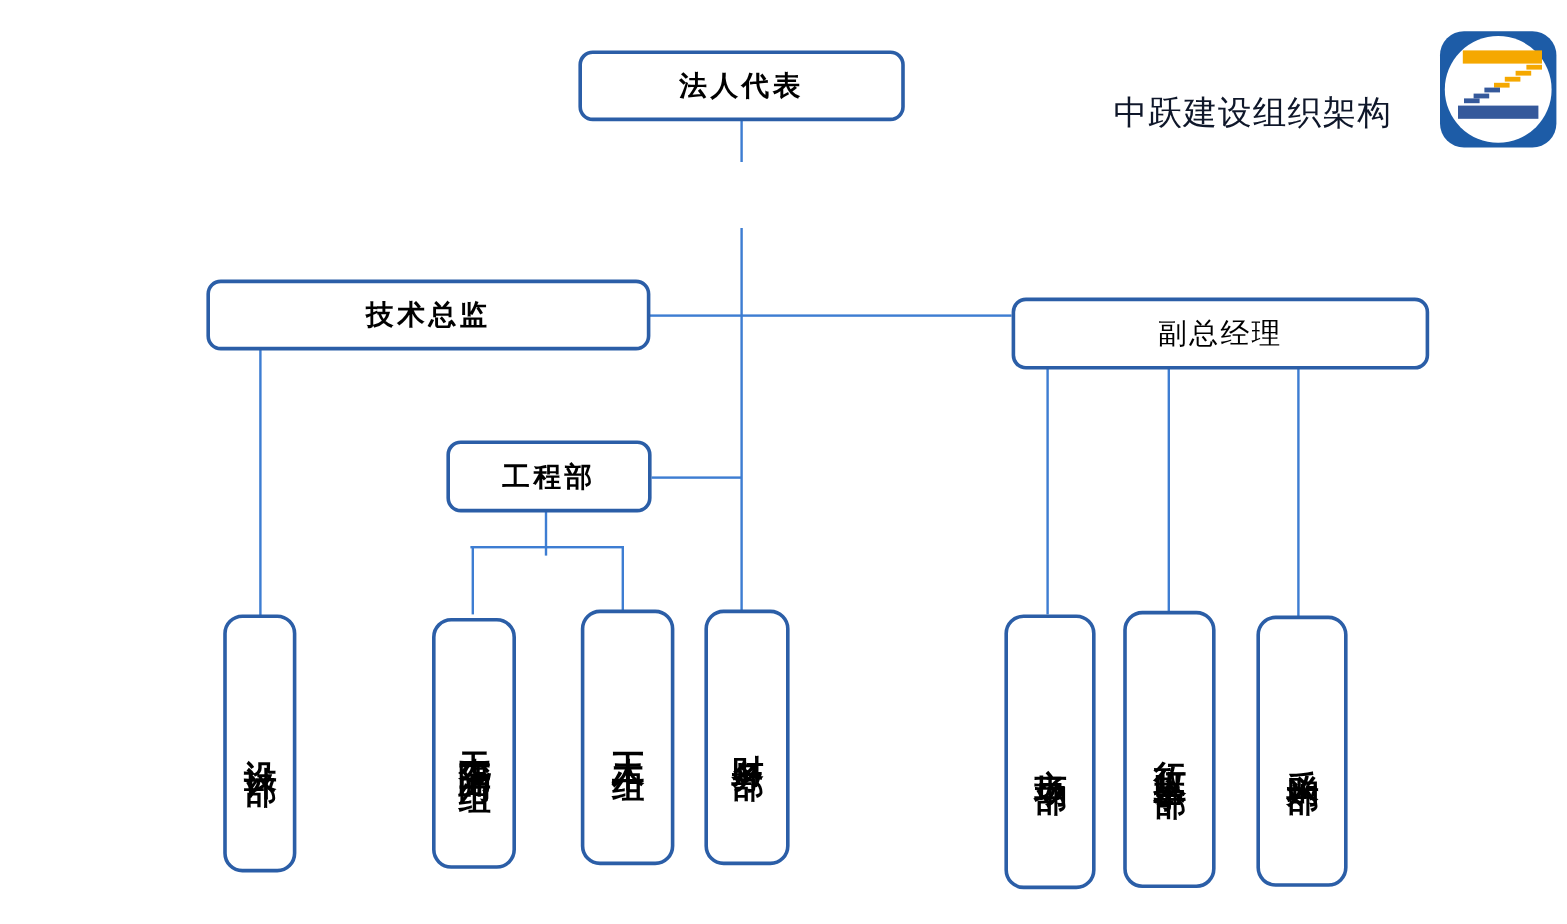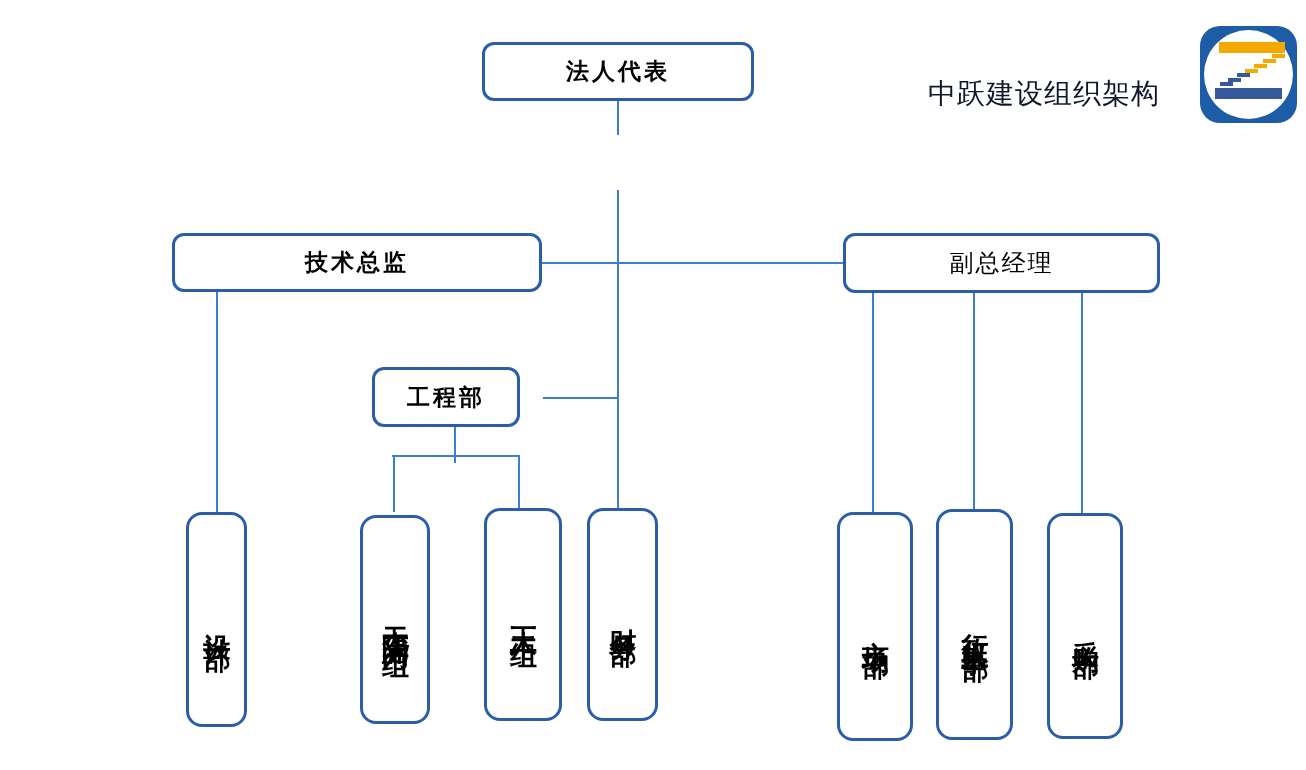--- a/index.html
+++ b/index.html
@@ -57,25 +57,25 @@
 
   <div class="node h" style="left:482px;top:42px;width:272px;height:59px">
     <span>法人代表</span>
   </div>
 
 
   <div class="node h" style="left:172px;top:233px;width:370px;height:59px">
     <span>技术总监</span>
   </div>
 
-  <div class="node h regular" style="left:843px;top:233px;width:317px;height:60px">
+  <div class="node h regular" style="left:843px;top:248px;width:348px;height:60px">
     <span>副总经理</span>
   </div>
 
-  <div class="node h" style="left:372px;top:367px;width:148px;height:60px">
+  <div class="node h" style="left:372px;top:367px;width:171px;height:60px">
     <span>工程部</span>
   </div>
 
   <div class="node vbox" style="left:186px;top:512px;width:61px;height:215px">
     <span class="vtext">设计部</span>
   </div>
 
   <div class="node vbox" style="left:360px;top:515px;width:70px;height:209px">
     <span class="vtext">无尘隔间一组</span>
   </div>

